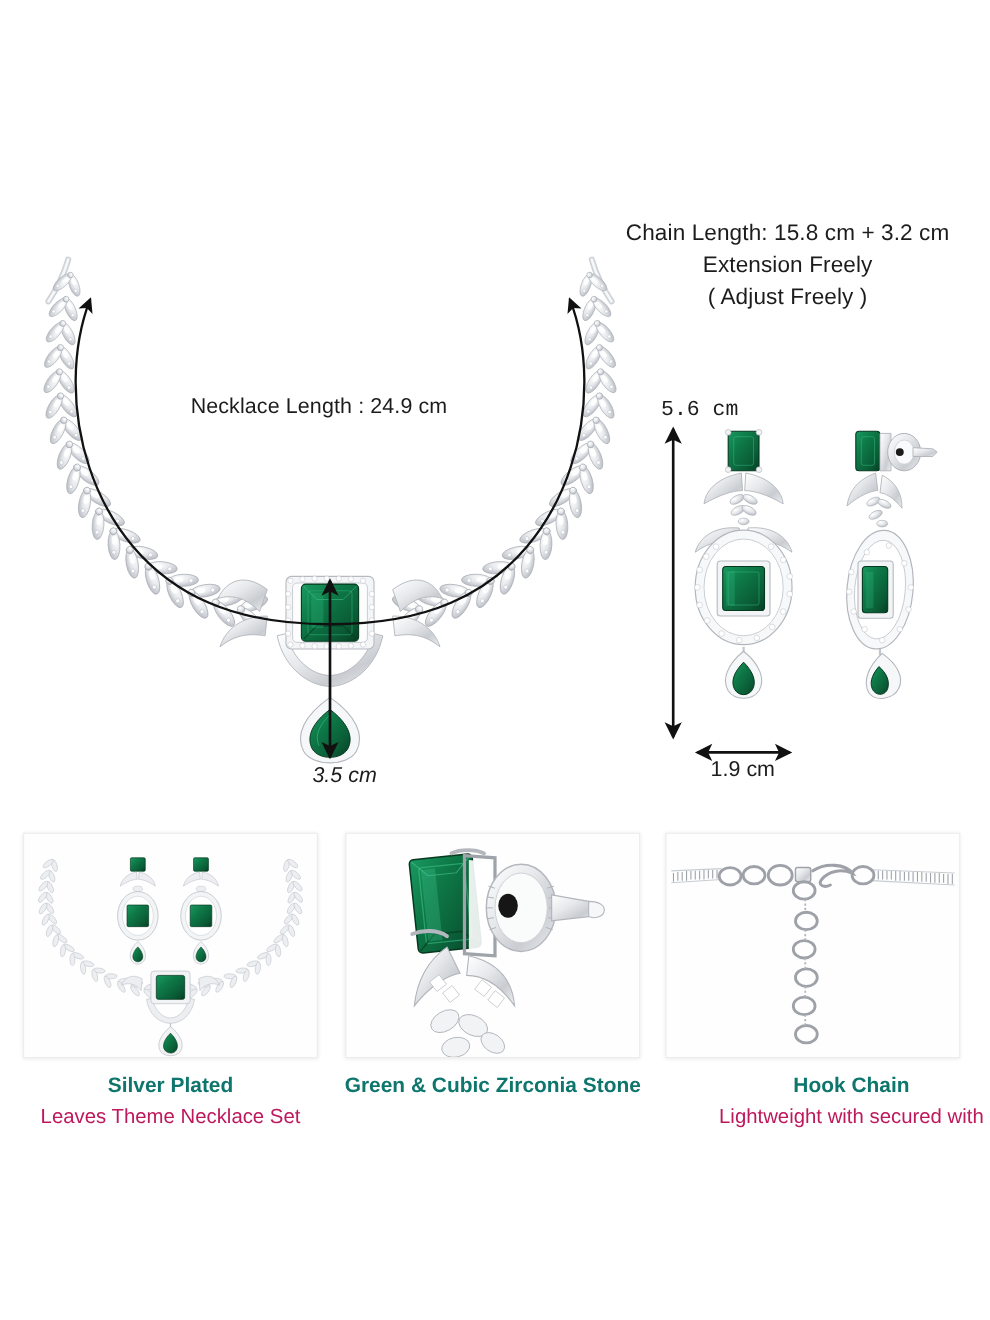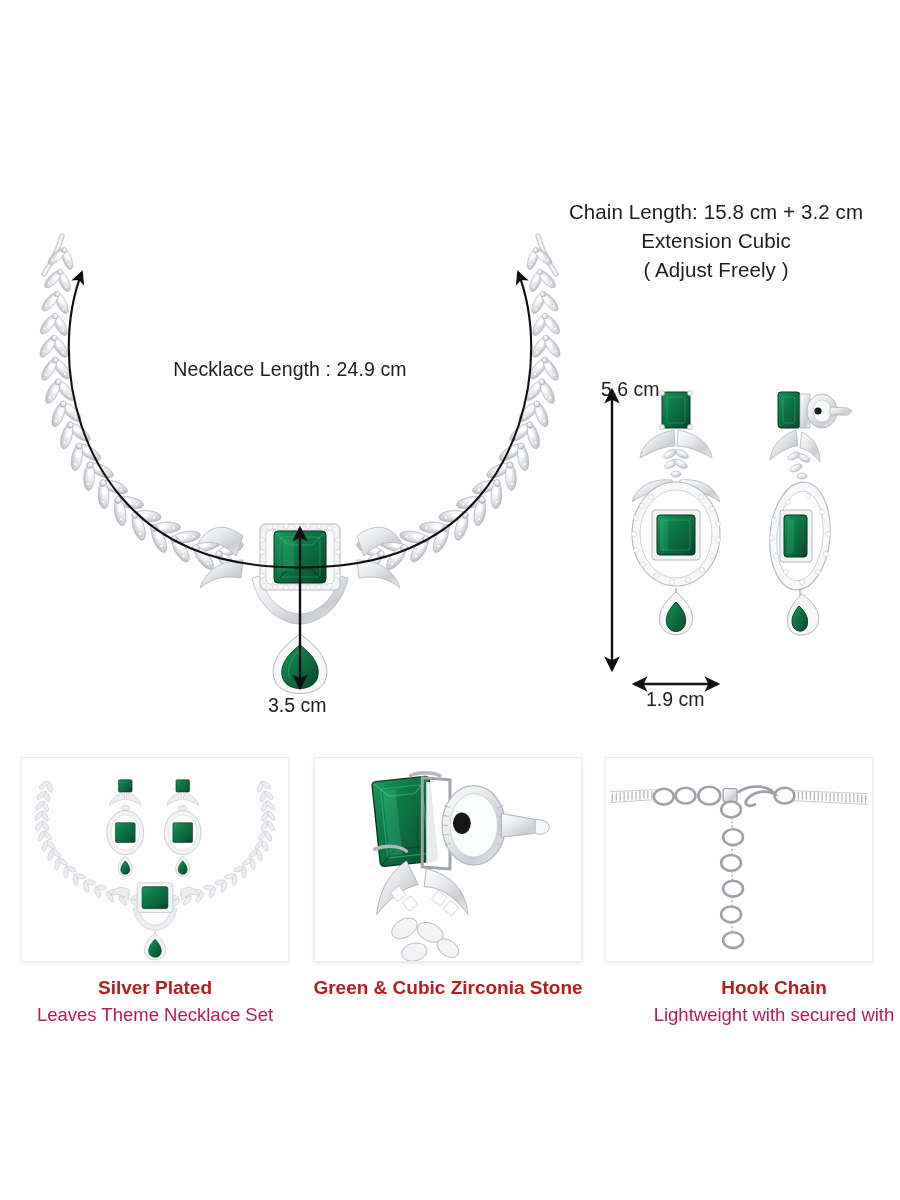--- a/index.html
+++ b/index.html
@@ -20,44 +20,44 @@
   }
   .chain-note div { white-space: nowrap; }
 
   .necklace-len {
     position: absolute; left: 170px; top: 358px; width: 240px;
     text-align: center; font-size: 19.5px; color: #1c1c1c;
     white-space: nowrap; letter-spacing: .1px;
   }
 
   .dim-label { position: absolute; font-size: 19.5px; color: #1c1c1c; white-space: nowrap; }
-  .dim-56 { left: 601px; top: 378px; }
+  .dim-56 { left: 601px; top: 361px; font-family: Liberation Mono, monospace; }
   .dim-19 { left: 646px; top: 688px; }
-  .dim-35 { left: 268px; top: 694px; }
+  .dim-35 { left: 284px; top: 694px; font-style: italic; }
 
   
   .panels { position: absolute; left: 0; top: 757px; width: 900px; height: 208px; }
   .panel {
     position: absolute; top: 0; width: 268px; height: 205px;
     background: #fefefe;
     border: 1px solid #ececec;
     box-shadow: 0 1px 4px rgba(0,0,0,.10);
     overflow: hidden;
   }
   .panel.p1 { left: 21px; }
   .panel.p2 { left: 314px; }
   .panel.p3 { left: 605px; }
   .panel svg { display: block; width: 100%; height: 100%; }
 
   .captions { position: absolute; left: 0; top: 975px; width: 900px; height: 70px; }
   .cap { position: absolute; top: 0; width: 300px; text-align: center; }
   .cap.c1 { left: 5px; }
   .cap.c2 { left: 298px; }
   .cap.c3 { left: 624px; }
-  .cap .t { font-size: 19px; font-weight: bold; color: #b91c1c; line-height: 26px; white-space: nowrap; }
+  .cap .t { font-size: 19px; font-weight: bold; color: #0f766e; line-height: 26px; white-space: nowrap; }
   .cap .s { font-size: 18.5px; color: #be185d; line-height: 27px; white-space: nowrap; }
 
   
   .art { position: absolute; left:0; top:0; width:900px; height:1200px; pointer-events:none; }
 </style>
 </head>
 <body>
 
 <div id="page">
 
@@ -318,21 +318,21 @@
       <rect x="-13" y="128" width="7" height="33" fill="#32bb82" opacity=".28"></rect>
 
       <path d="M0 198 L0 204" stroke="#c2c6cb" stroke-width="2"></path>
       <path d="M2 202 C -11 214, -16 228, -10 238 C -4 246, 12 244, 17 234 C 22 224, 16 212, 2 202 Z" fill="#f6f7f8" stroke="#b3b7bd" stroke-width="1"></path>
       <path d="M-1 214 C -8 222, -10 230, -6 236 C -2 241, 5 240, 7 234 C 9 227, 6 220, -1 214 Z" fill="url(#gEm)" stroke="#05381f" stroke-width=".9"></path>
     </g>
   </svg>
 
   <div class="chain-note">
     <div>Chain Length: 15.8 cm + 3.2 cm</div>
-    <div>Extension Cubic</div>
+    <div>Extension Freely</div>
     <div>( Adjust Freely )</div>
   </div>
 
   <div class="necklace-len">Necklace Length : 24.9 cm</div>
 
   <div class="dim-label dim-56">5.6 cm</div>
   <div class="dim-label dim-19">1.9 cm</div>
   <div class="dim-label dim-35">3.5 cm</div>
 
   <div class="panels">

